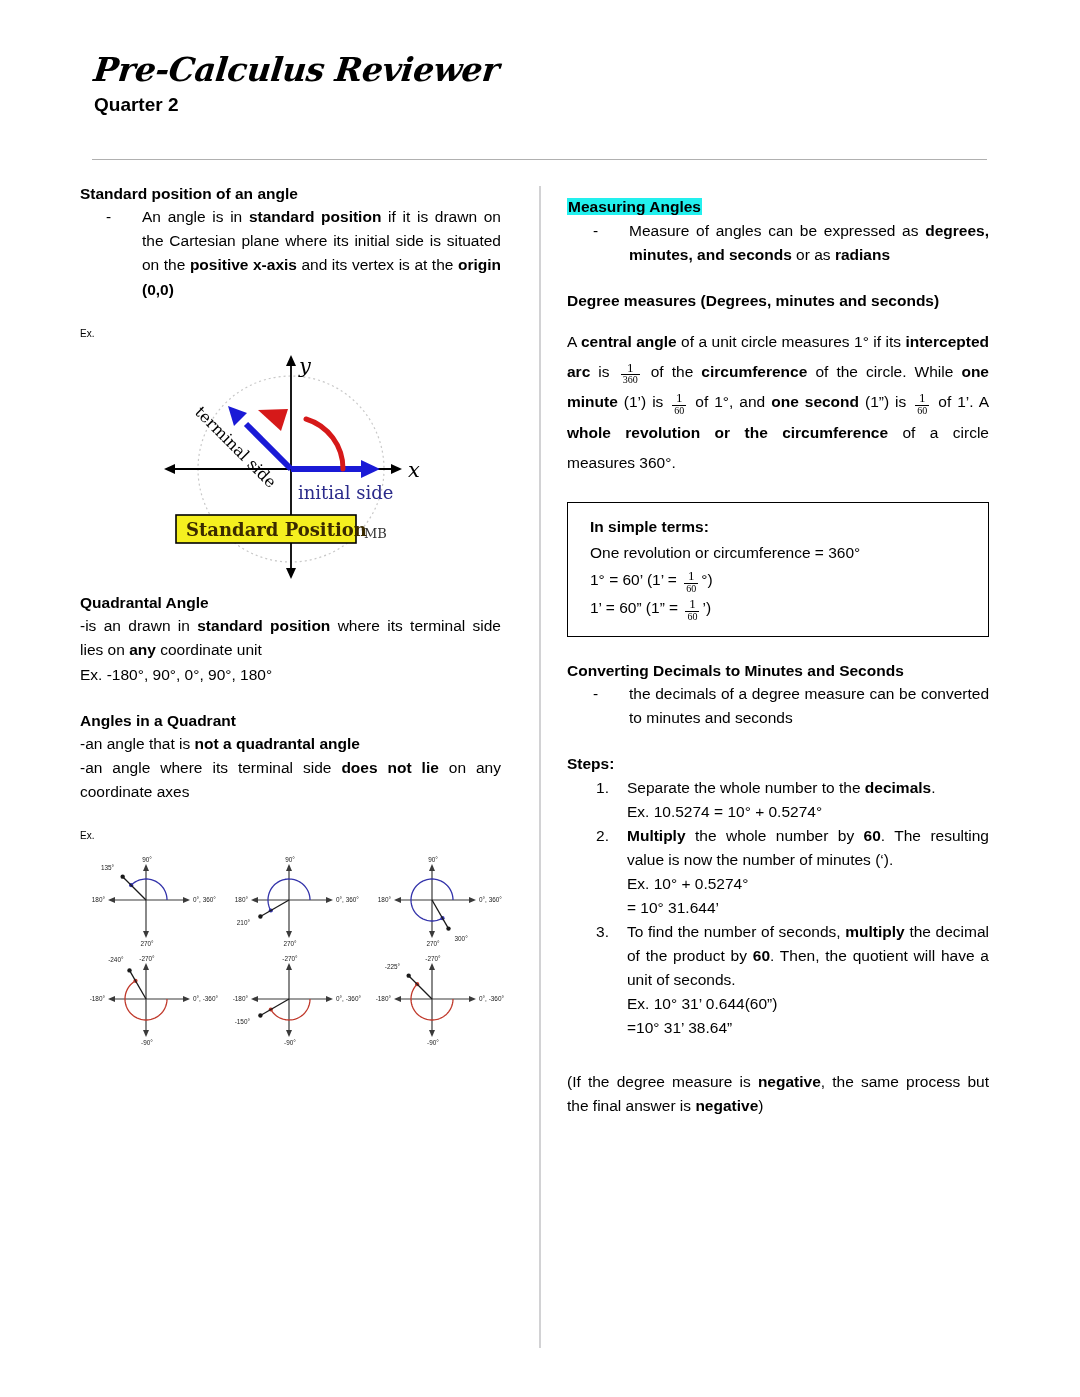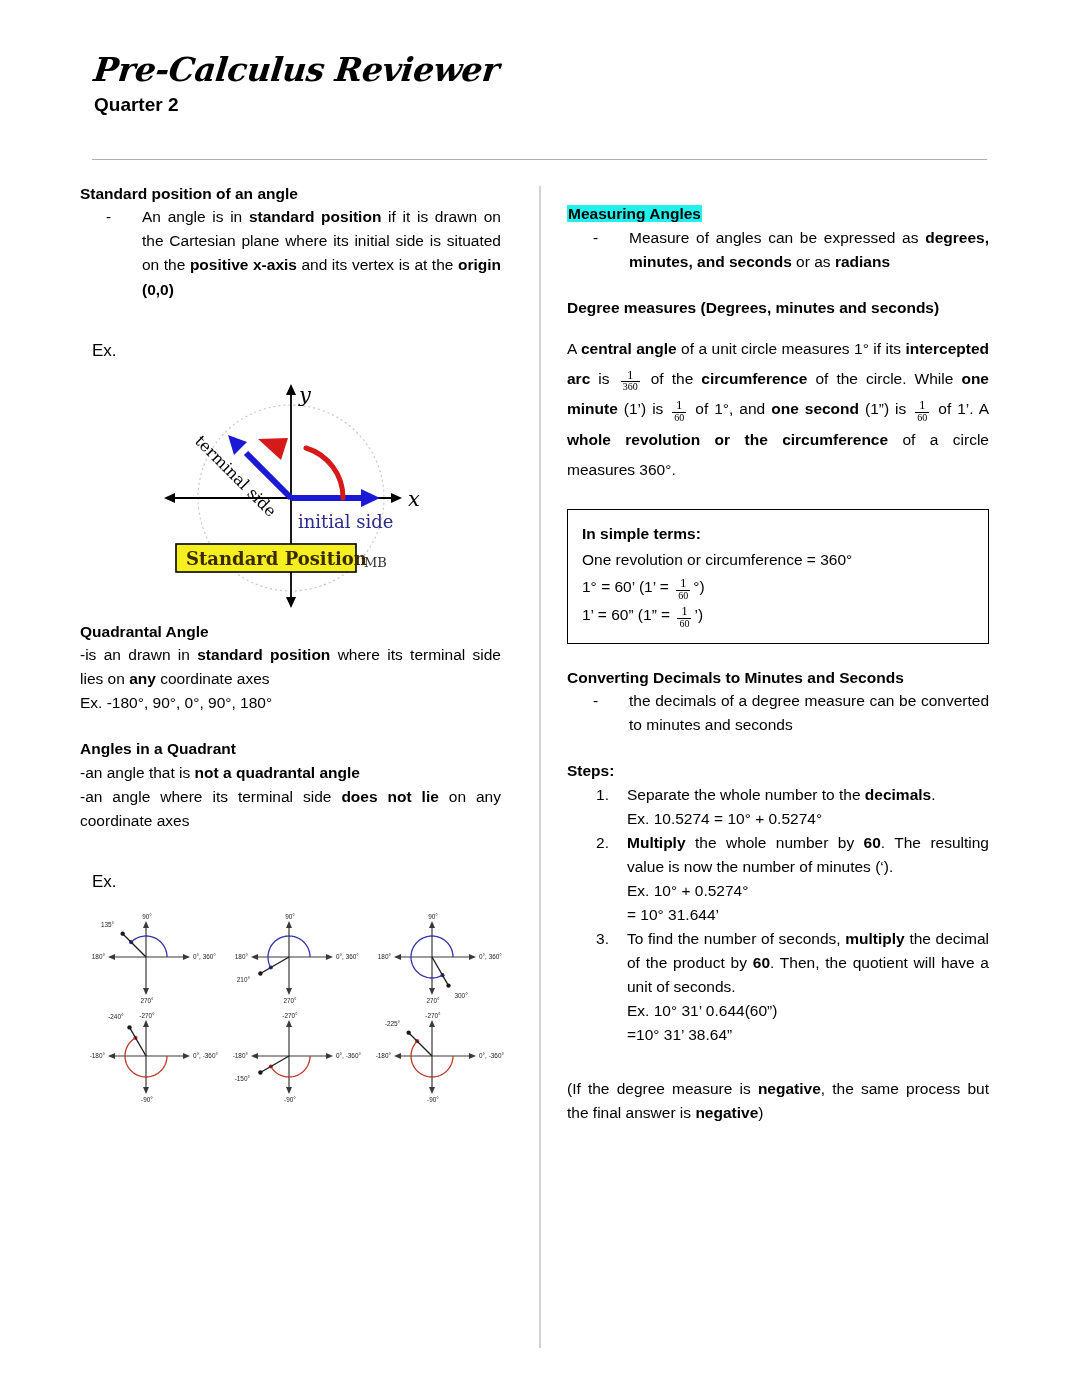--- a/index.html
+++ b/index.html
@@ -66,21 +66,21 @@
   }
   .col-left {
     position: absolute;
     left: 80px;
     top: 184px;
     width: 421px;
   }
   .col-right {
     position: absolute;
     left: 567px;
-    top: 204px;
+    top: 197px;
     width: 422px;
   }
 
   
   h3.sec {
     font-size: 15.5px;
     font-weight: bold;
     margin: 0 0 1px 0;
     line-height: 1.32;
   }
@@ -92,22 +92,22 @@
   .hl-wrap { margin: 0 0 2px 0; }
   p.body {
     font-size: 15.5px;
     line-height: 1.55;
     margin: 0;
     text-align: justify;
   }
   p.body.left { text-align: left; }
   b { font-weight: bold; }
   .ex-label {
-    font-size: 17px;
-    margin: 12px;
+    font-size: 10px;
+    margin: 0;
     line-height: 1.55;
   }
   .spacer-sm { height: 14px; }
   .spacer-md { height: 24px; }
   .spacer-lg { height: 30px; }
 
   ul.dash {
     list-style: none;
     margin: 0;
     padding: 0;
@@ -171,21 +171,21 @@
     display: block;
     font-size: 10px;
     line-height: 1.05;
     border-top: 1.3px solid #000;
     padding: 0 2px;
   }
 
   
   .simple-box {
     border: 1.6px solid #000;
-    padding: 12px 14px 14px 14px;
+    padding: 12px 14px 14px 22px;
     box-sizing: border-box;
   }
   .simple-box .bx-title {
     font-size: 15.5px;
     font-weight: bold;
     line-height: 1.5;
     margin: 0 0 1px 0;
   }
   .simple-box .bx-line {
     font-size: 15.5px;
@@ -281,21 +281,21 @@
 
         <rect x="30" y="168" width="180" height="28" fill="#f5ef1f" stroke="#000" stroke-width="1.6"></rect>
         <text x="40" y="189" font-family="DejaVu Serif, serif" font-weight="bold" font-size="18" fill="#3a2a00">Standard Position</text>
         <text x="218" y="191" font-family="DejaVu Serif, serif" font-size="13" fill="#333">MB</text>
       </svg>
     </div>
 
     <div class="spacer-sm"></div>
 
     <h3 class="sec">Quadrantal Angle</h3>
-    <p class="body"><span>-is an drawn in </span><b>standard position</b><span> where its terminal side lies on </span><b>any</b><span> coordinate axes</span></p>
+    <p class="body"><span>-is an drawn in </span><b>standard position</b><span> where its terminal side lies on </span><b>any</b><span> coordinate unit</span></p>
     <p class="body left"><span>Ex. -180°, 90°, 0°, 90°, 180°</span></p>
 
     <div class="spacer-md"></div>
 
     <h3 class="sec">Angles in a Quadrant</h3>
     <p class="body left"><span>-an angle that is </span><b>not a quadrantal angle</b></p>
     <p class="body"><span>-an angle where its terminal side </span><b>does not lie</b><span> on any coordinate axes</span></p>
 
     <div class="spacer-md"></div>
     <p class="ex-label">Ex.</p>

